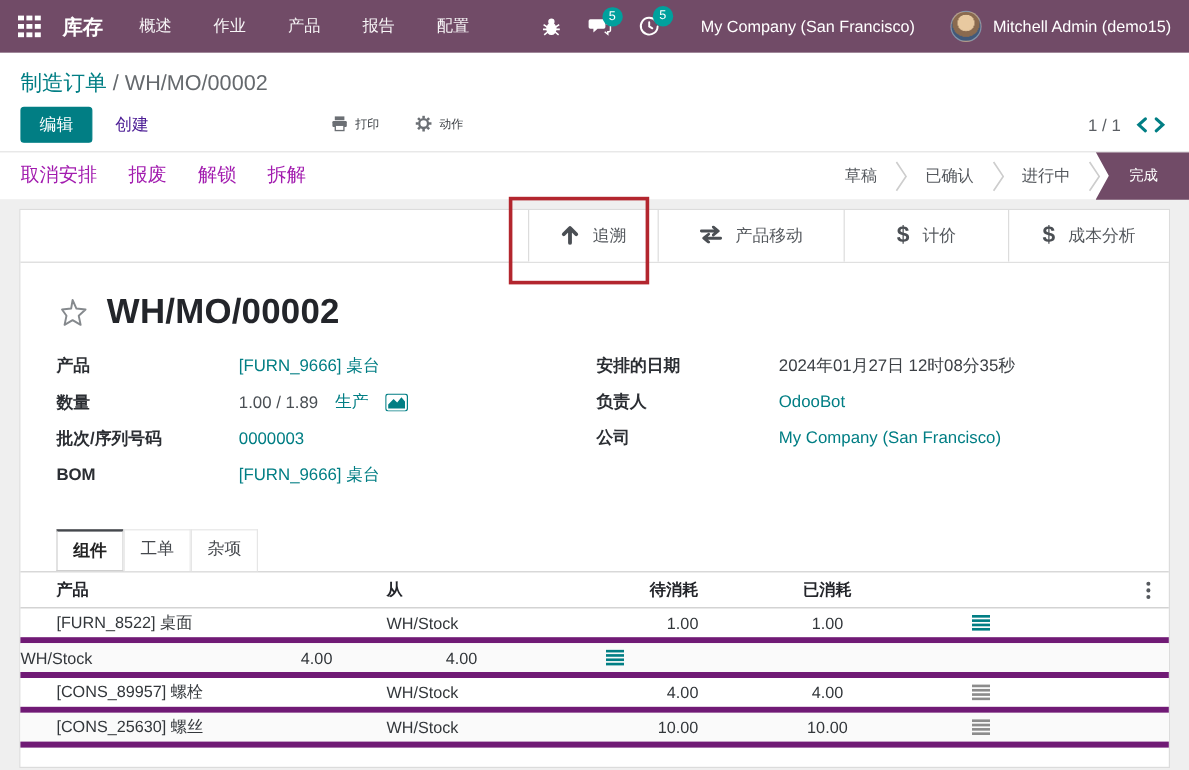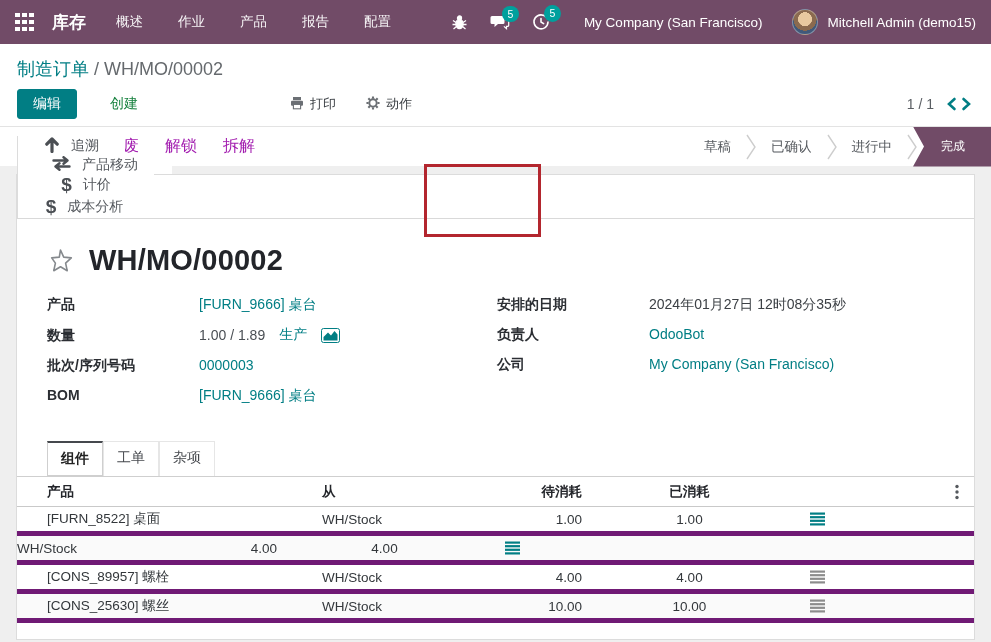--- a/index.html
+++ b/index.html
@@ -22,40 +22,40 @@
   .avatar { width:26px; height:26px; border-radius:50%; background:radial-gradient(circle at 50% 38%, #e8c9a0 0 36%, #8a6a4f 37% 60%, #41597a 61% 100%); border:1px solid rgba(255,255,255,.35); }
   .user-name { font-size:13.5px; }
 
   
   .control-panel { background:#fff; }
   .breadcrumb { padding:13px 17px 1px; font-size:18px; }
   .bc-parent { color:#017e84; cursor:pointer; }
   .bc-sep, .bc-current { color:#65696d; }
   .cp-buttons { display:flex; align-items:center; height:44px; padding:0 17px; }
   .btn-edit { background:#017e84; color:#fff; border:1px solid #017e84; border-radius:3px; font-size:14px; padding:5px 15px; cursor:pointer; font-family:inherit; }
-  .btn-create { background:none; border:none; color:#15803d; font-size:14px; margin-left:33px; cursor:pointer; font-family:inherit; }
-  .cp-center { display:flex; align-items:center; gap:30px; margin-left:152px; font-size:13px; color:#3c4045; }
+  .btn-create { background:none; border:none; color:#4c1d95; font-size:14px; margin-left:19px; cursor:pointer; font-family:inherit; }
+  .cp-center { display:flex; align-items:center; gap:30px; margin-left:152px; font-size:10px; color:#3c4045; }
   .cp-center .dd { display:flex; align-items:center; gap:6px; cursor:pointer; }
   .pager { margin-left:auto; display:flex; align-items:center; gap:0; }
   .pager-count { font-size:14px; color:#5a5e63; margin-right:10px; }
   .pager-btn { background:none; border:none; cursor:pointer; padding:2px; display:flex; }
 
   .status-row { border-top:1px solid #e3e3e3; height:40px; display:flex; align-items:center; padding-left:17px; }
   .status-actions { display:flex; gap:26px; }
   .status-actions button { background:none; border:none; color:#a21caf; font-size:16px; cursor:pointer; font-family:inherit; }
   .statusbar { margin-left:auto; display:flex; align-items:center; height:40px; }
   .state { font-size:13.5px; color:#55595e; padding:0 15px; cursor:pointer; }
   .state-sep { display:flex; align-items:center; }
   .state-done { background:#714B67; color:#fff; font-size:12px; height:40px; display:flex; align-items:center; padding:0 26px 0 28px; clip-path:polygon(0 0,100% 0,100% 100%,0 100%,11px 50%); margin-left:-4px; cursor:pointer; }
 
   
   .content { padding:8px 16px 0; height:474px; }
   .sheet { background:#fff; border:1px solid #dcdcdc; height:100%; position:relative; }
 
-  .button-box { display:flex; justify-content:flex-end; border-bottom:1px solid #d9d9d9; height:44px;flex-direction:column; }
+  .button-box { display:flex; justify-content:flex-end; border-bottom:1px solid #d9d9d9; height:44px; }
   .smart-btn { display:flex; align-items:center; justify-content:center; gap:11px; border-left:1px solid #dcdcdc; font-size:14px; color:#55595e; cursor:pointer; background:#fff; font-family:inherit; border-top:none; border-bottom:none; border-right:none; }
   .sb1 { width:108px; } .sb2 { width:155px; } .sb3 { width:137px; } .sb4 { width:134px; }
   .dollar { font-size:19px; font-weight:700; color:#4b4f54; }
 
   .annotation-box { position:absolute; left:424px; top:164px; width:117px; height:73px; border:3px solid #b3262e; z-index:20; pointer-events:none; }
 
   .title-row { display:flex; align-items:center; gap:15px; padding:25px 30px 13px; }
   .title-row h1 { font-size:29px; font-weight:600; color:#23252a; letter-spacing:.2px; }
   .fav-star { cursor:pointer; display:flex; }
 

